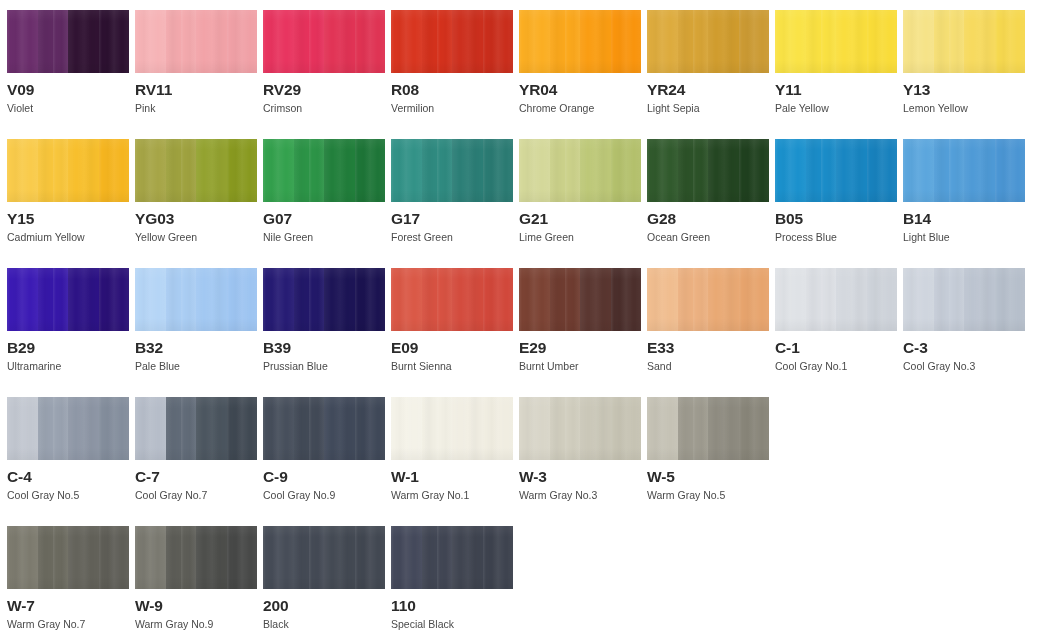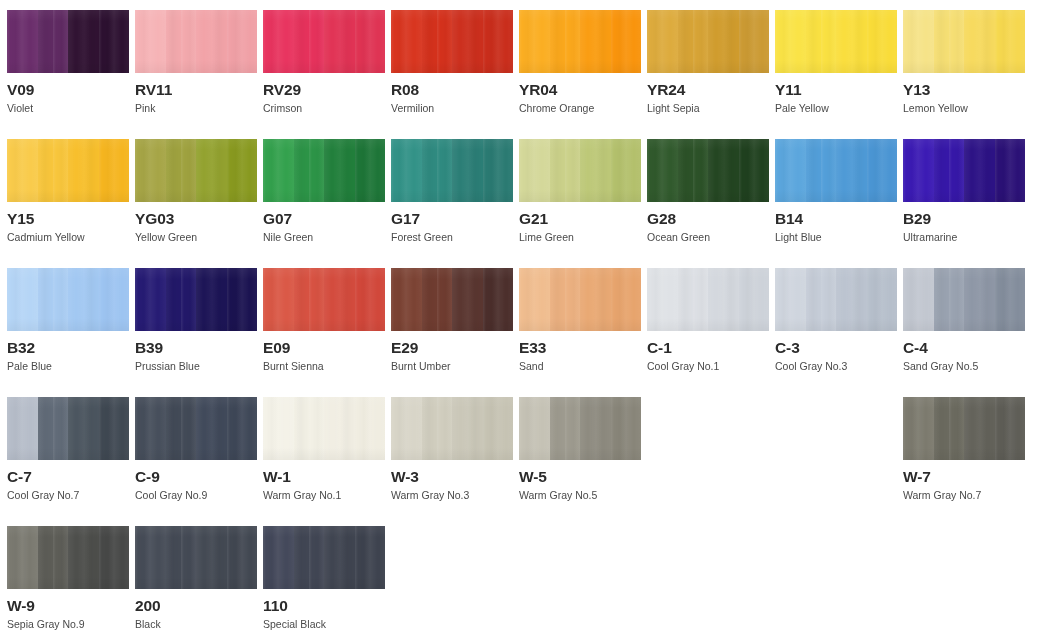--- a/index.html
+++ b/index.html
@@ -233,20 +233,30 @@
           <div class="seg" style="background: rgb(48, 89, 44);"></div>
           <div class="seg" style="background: rgb(44, 82, 40);"></div>
           <div class="seg" style="background: rgb(35, 69, 33);"></div>
           <div class="seg" style="background: rgb(31, 64, 30);"></div>
         </div>
         <div class="code">G28</div>
         <div class="cname">Ocean Green</div>
       </div>
       <div class="cell">
         <div class="swatch">
+          <div class="seg" style="background: rgb(26, 145, 205);"></div>
+          <div class="seg" style="background: rgb(26, 140, 200);"></div>
+          <div class="seg" style="background: rgb(24, 134, 194);"></div>
+          <div class="seg" style="background: rgb(23, 129, 189);"></div>
+        </div>
+        <div class="code">B05</div>
+        <div class="cname">Process Blue</div>
+      </div>
+      <div class="cell">
+        <div class="swatch">
           <div class="seg" style="background: rgb(91, 166, 221);"></div>
           <div class="seg" style="background: rgb(83, 159, 217);"></div>
           <div class="seg" style="background: rgb(78, 154, 214);"></div>
           <div class="seg" style="background: rgb(74, 149, 211);"></div>
         </div>
         <div class="code">B14</div>
         <div class="cname">Light Blue</div>
       </div>
       <div class="cell">
         <div class="swatch">
@@ -329,21 +339,21 @@
         <div class="cname">Cool Gray No.3</div>
       </div>
       <div class="cell">
         <div class="swatch">
           <div class="seg" style="background: rgb(194, 199, 208);"></div>
           <div class="seg" style="background: rgb(154, 163, 177);"></div>
           <div class="seg" style="background: rgb(142, 151, 166);"></div>
           <div class="seg" style="background: rgb(131, 141, 156);"></div>
         </div>
         <div class="code">C-4</div>
-        <div class="cname">Sand Gray No.5</div>
+        <div class="cname">Cool Gray No.5</div>
       </div>
       <div class="cell">
         <div class="swatch">
           <div class="seg" style="background: rgb(182, 189, 201);"></div>
           <div class="seg" style="background: rgb(97, 107, 120);"></div>
           <div class="seg" style="background: rgb(75, 85, 95);"></div>
           <div class="seg" style="background: rgb(63, 72, 82);"></div>
         </div>
         <div class="code">C-7</div>
         <div class="cname">Cool Gray No.7</div>
@@ -401,21 +411,21 @@
         <div class="cname">Warm Gray No.7</div>
       </div>
       <div class="cell">
         <div class="swatch">
           <div class="seg" style="background: rgb(122, 121, 112);"></div>
           <div class="seg" style="background: rgb(93, 93, 87);"></div>
           <div class="seg" style="background: rgb(77, 78, 75);"></div>
           <div class="seg" style="background: rgb(71, 72, 71);"></div>
         </div>
         <div class="code">W-9</div>
-        <div class="cname">Sepia Gray No.9</div>
+        <div class="cname">Warm Gray No.9</div>
       </div>
       <div class="cell">
         <div class="swatch">
           <div class="seg" style="background: rgb(70, 76, 87);"></div>
           <div class="seg" style="background: rgb(68, 74, 85);"></div>
           <div class="seg" style="background: rgb(67, 73, 83);"></div>
           <div class="seg" style="background: rgb(65, 71, 81);"></div>
         </div>
         <div class="code">200</div>
         <div class="cname">Black</div>

